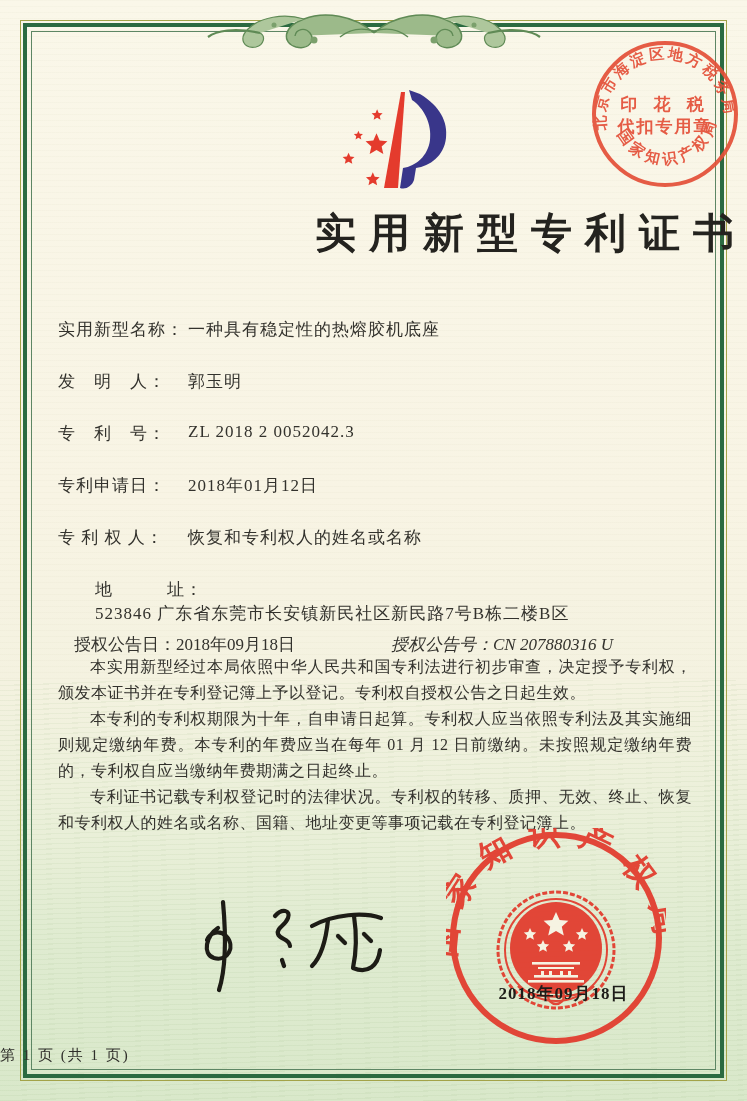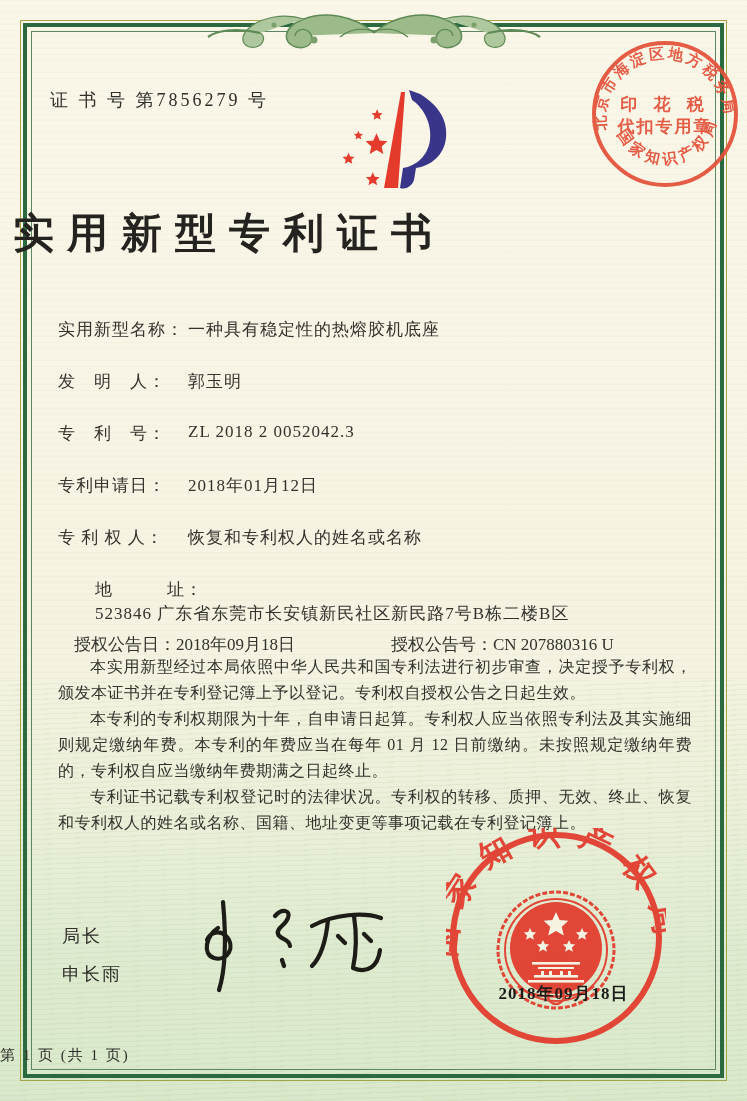--- a/index.html
+++ b/index.html
@@ -33,34 +33,34 @@
   .ornament { position:absolute; top:3px; left:50%; transform:translateX(-50%); }
 
   .cert-no {
     position:absolute; left:50px; top:88px;
     font-size:18px; color:#2f2e2a; letter-spacing:3px;
   }
 
   .logo { position:absolute; left:308px; top:84px; }
 
   .title {
-    position:absolute; left:0; right:0; top:206px; text-align:left;
+    position:absolute; left:0; right:0; top:206px; text-align:right;
     font-size:41px; font-weight:bold; color:#24231f; letter-spacing:13px;
     text-indent:13px;
   }
 
   .fields { position:absolute; left:58px; top:0; width:640px; font-size:17px; color:#33322d; }
   .frow { position:absolute; left:0; white-space:nowrap; }
   .frow .lab { display:inline-block; width:130px; letter-spacing:1px; vertical-align:top; }
   .frow .val { letter-spacing:1px; }
   .frow.wrap { white-space:normal;margin-left:37px; }
   .frow.wrap .val { display:inline-block; width:505px; white-space:normal; line-height:26px; vertical-align:top;}
   .grant-row { position:absolute; left:16px; top:633px; width:640px; display:flex; }
   .grant-left { white-space:nowrap; }
-  .grant-right { white-space:nowrap; margin-left:96px; }
+  .grant-right { white-space:nowrap; margin-left:96px;font-style:italic; }
 
   .paras {
     position:absolute; left:58px; top:654px; width:634px;
     font-size:16px; line-height:26px; color:#33322d; text-align:justify;
   }
   .paras p { text-indent:2em; letter-spacing:0.5px; }
 
   .officer { position:absolute; left:62px; top:924px; font-size:18px; color:#2f2e2a; }
   .officer div { margin-bottom:14px; letter-spacing:2px; }
 
@@ -100,21 +100,20 @@
       <path d="M96,30 C70,24 52,28 44,34" stroke-width="2.2"></path>
       <path d="M324,30 C350,24 368,28 376,34" stroke-width="2.2"></path>
       <path d="M176,34 C186,26 196,24 210,28 C224,24 234,26 244,34" stroke-width="1.6"></path>
       <circle cx="150" cy="37" r="3.5" fill="#7ba06c" stroke="none"></circle>
       <circle cx="270" cy="37" r="3.5" fill="#7ba06c" stroke="none"></circle>
       <circle cx="110" cy="22" r="2.5" fill="#7ba06c" stroke="none"></circle>
       <circle cx="310" cy="22" r="2.5" fill="#7ba06c" stroke="none"></circle>
     </g>
   </svg>
 
-  <div class="cert-no">证 书 号 第7856279 号</div>
 
   <svg class="tax-stamp" width="152" height="152" viewBox="0 0 152 152">
     <defs>
       <path id="taxTop" d="M 18,96 A 60,60 0 1 1 134,96"></path>
       <path id="taxBottom" d="M 26,88 A 52,52 0 0 0 126,88"></path>
     </defs>
     <circle cx="76" cy="76" r="71" fill="none" stroke="#e44f38" stroke-width="4"></circle>
     <text fill="#e44f38" font-size="15" font-weight="bold" letter-spacing="3">
       <textPath href="#taxTop" startOffset="4">北京市海淀区地方税务局</textPath>
     </text>
@@ -163,24 +162,20 @@
       <span class="grant-right"><span>授权公告号：</span><span>CN 207880316 U</span></span>
     </div>
   </div>
 
   <div class="paras">
     <p>本实用新型经过本局依照中华人民共和国专利法进行初步审查，决定授予专利权，颁发本证书并在专利登记簿上予以登记。专利权自授权公告之日起生效。</p>
     <p>本专利的专利权期限为十年，自申请日起算。专利权人应当依照专利法及其实施细则规定缴纳年费。本专利的年费应当在每年 01 月 12 日前缴纳。未按照规定缴纳年费的，专利权自应当缴纳年费期满之日起终止。</p>
     <p>专利证书记载专利权登记时的法律状况。专利权的转移、质押、无效、终止、恢复和专利权人的姓名或名称、国籍、地址变更等事项记载在专利登记簿上。</p>
   </div>
 
-  <div class="officer">
-    <div>局长</div>
-    <div>申长雨</div>
-  </div>
 
   <svg class="signature" width="215" height="108" viewBox="0 0 215 108">
     <g fill="none" stroke="#1d1c16" stroke-width="4.2" stroke-linecap="round" stroke-linejoin="round">
       <path d="M40,40 C28,48 24,66 36,70 C50,74 58,58 48,48 C42,42 32,44 29,52"></path>
       <path d="M45,14 C47,36 50,74 41,102"></path>
       <path d="M97,28 C104,20 113,22 110,30 C107,38 98,40 100,46 C102,52 111,50 112,58"></path>
       <path d="M104,72 l2,6"></path>
       <path d="M134,38 C156,26 186,24 203,30"></path>
       <path d="M150,32 C148,52 144,68 134,78"></path>
       <path d="M176,28 C179,48 178,66 175,80 C190,86 200,78 202,62"></path>

